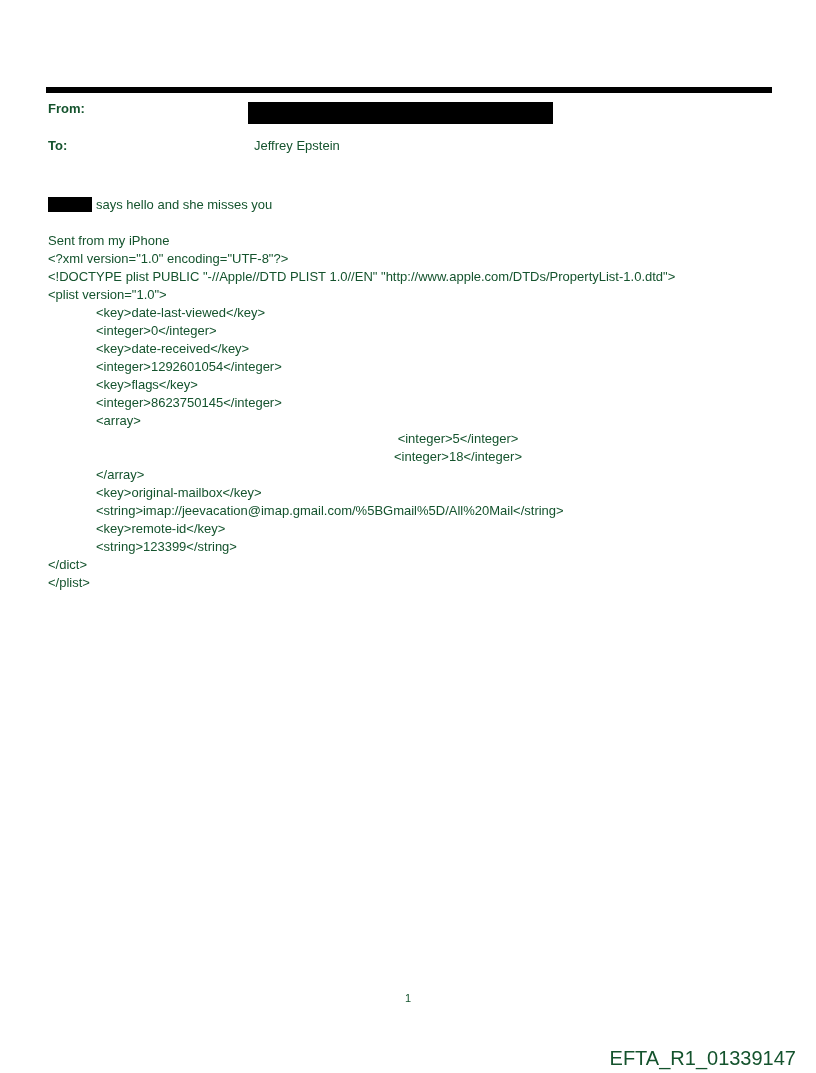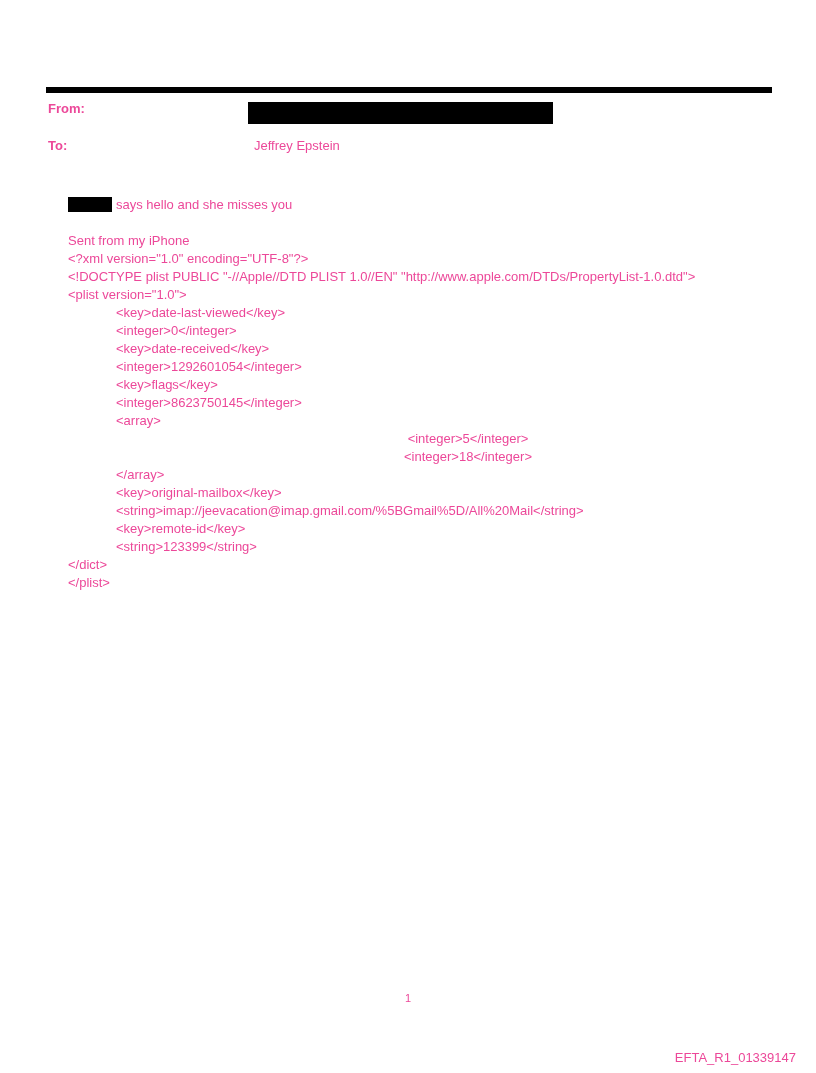--- a/index.html
+++ b/index.html
@@ -5,21 +5,21 @@
   html, body {
     margin: 0;
     padding: 0;
     background: #ffffff;
   }
   .page {
     position: relative;
     width: 816px;
     height: 1073px;
     background: #ffffff;
-    color: #ec4899;
+    color: #14532d;
     font-family: "Liberation Sans", sans-serif;
     overflow: hidden;
   }
   .top-rule {
     position: absolute;
     left: 46px;
     top: 87px;
     width: 726px;
     height: 6px;
     background: #000000;
@@ -49,21 +49,20 @@
     position: absolute;
     left: 48px;
     top: 196px;
     width: 724px;
     font-size: 13px;
     line-height: 18px;
   }
   .line {
     height: 18px;
     white-space: pre;
-    margin-left: 20px;
   }
   .ind1 { padding-left: 48px; }
   .ind2 { padding-left: 96px; text-align: center; }
   .redaction-inline {
     display: inline-block;
     width: 44px;
     height: 15px;
     background: #000000;
     vertical-align: -3px;
     margin-right: 4px;
@@ -74,21 +73,21 @@
     top: 992px;
     width: 100%;
     text-align: center;
     font-size: 11px;
     line-height: 13px;
   }
   .bates {
     position: absolute;
     right: 20px;
     top: 1050px;
-    font-size: 13px;
+    font-size: 20px;
     line-height: 16px;
     white-space: nowrap;
     text-align: center;
   }
 </style>
 </head>
 <body>
 
 <div class="page">
 

